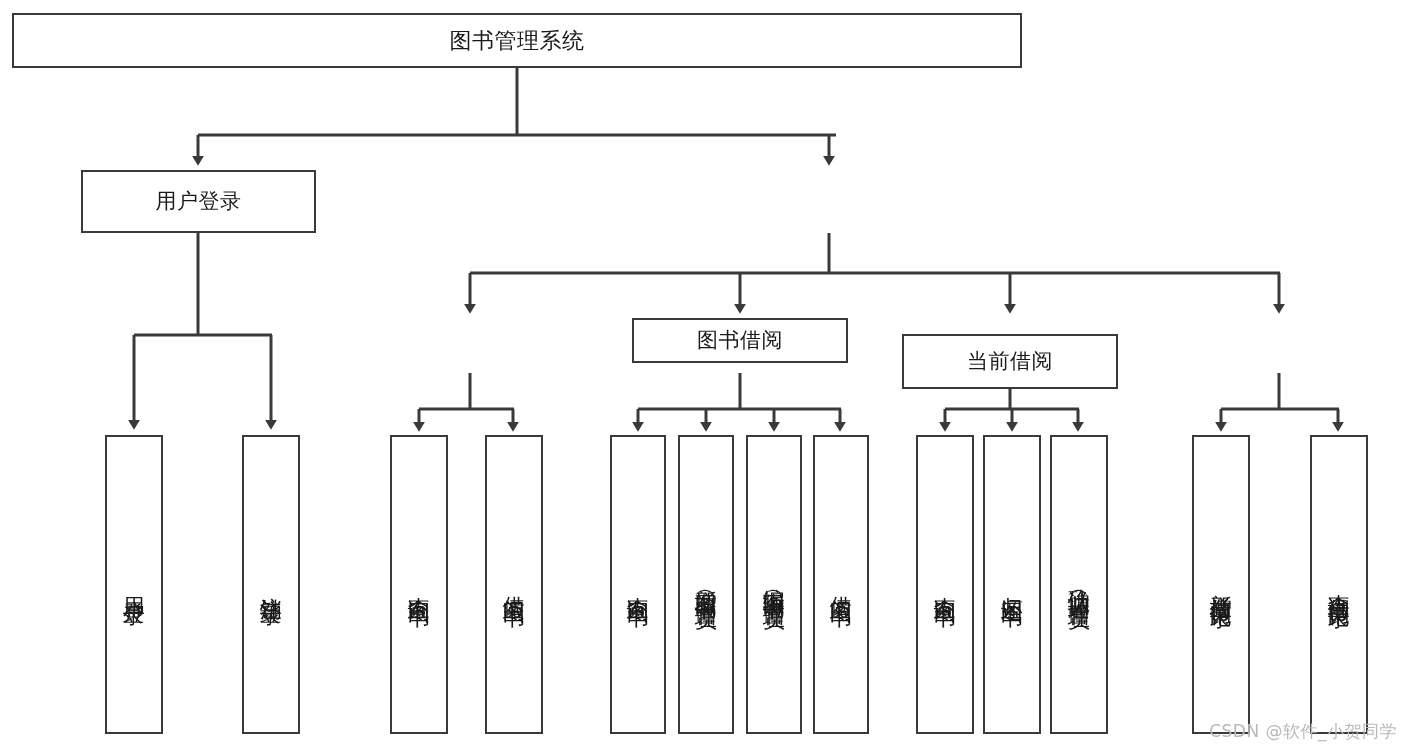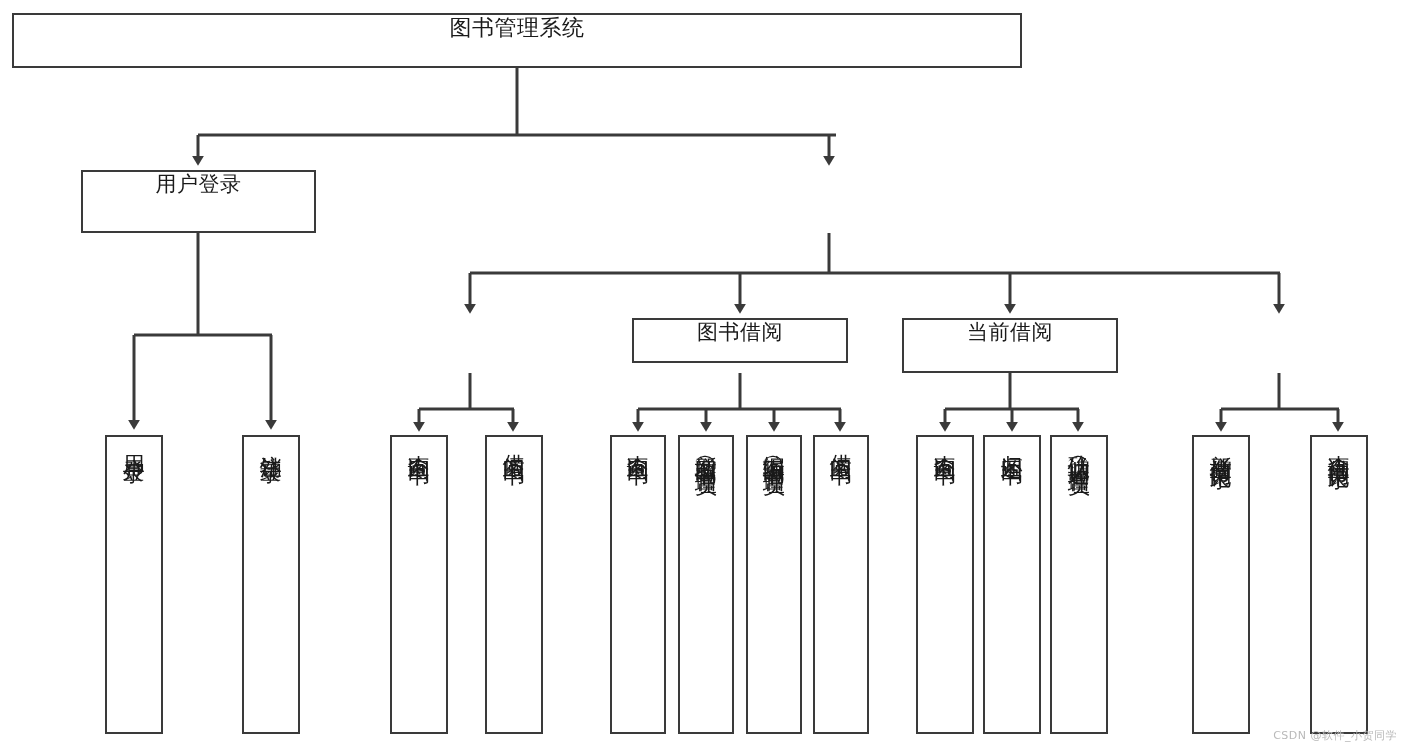--- a/index.html
+++ b/index.html
@@ -19,21 +19,21 @@
     left:0;top:0;
     width:1405px;height:747px;
     pointer-events:none;
   }
   .node{
     position:absolute;
     box-sizing:border-box;
     background:#ffffff;
     border:2.5px solid #3a3a3a;
     display:flex;
-    align-items:flex-start;
+    align-items:center;
     justify-content:center;
     z-index:2;
   }
   .node .lbl{
     color:#1a1a1a;
     font-size:21px;
     line-height:1.18;
     letter-spacing:0.5px;
     white-space:nowrap;
     text-align:center;
@@ -45,21 +45,21 @@
     line-height:1.16;
     letter-spacing:3px;
     white-space:normal;
     max-height:290px;
   }
   .node.root .lbl{font-size:22px;}
   #watermark{
     position:absolute;
     right:8px;
     bottom:4px;
-    font-size:11px;
+    font-size:17px;
     color:#b9b9b9;
     z-index:5;
     white-space:nowrap;
     letter-spacing:0.5px;
   }
 </style>
 </head>
 <body>
 
 <div id="stage">
@@ -118,21 +118,21 @@
     <span class="lbl">图书管理系统</span>
   </div>
 
   <div class="node" style="left:81px;top:170px;width:235px;height:63px;">
     <span class="lbl">用户登录</span>
   </div>
 
   <div class="node" style="left:632px;top:318px;width:216px;height:45px;">
     <span class="lbl">图书借阅</span>
   </div>
-  <div class="node" style="left:902px;top:318px;width:216px;height:55px;">
+  <div class="node" style="left:902px;top:334px;width:216px;height:55px;">
     <span class="lbl">当前借阅</span>
   </div>
 
   <div class="node leaf" style="left:105px;top:435px;width:58px;height:299px;">
     <span class="lbl">用户登录</span>
   </div>
   <div class="node leaf" style="left:242px;top:435px;width:58px;height:299px;">
     <span class="lbl">注销登录</span>
   </div>
   <div class="node leaf" style="left:390px;top:435px;width:58px;height:299px;">

